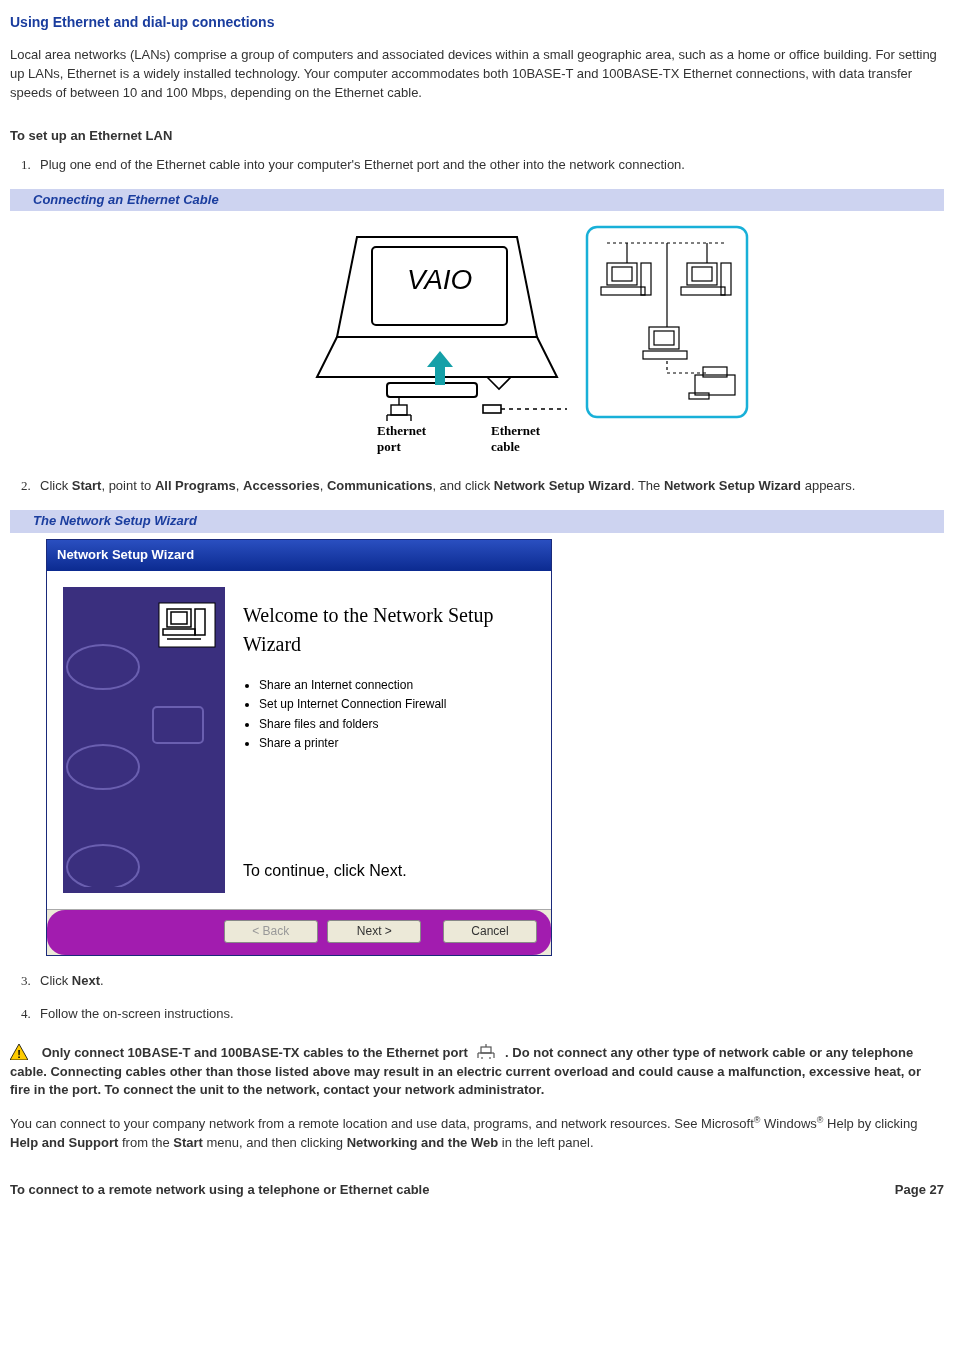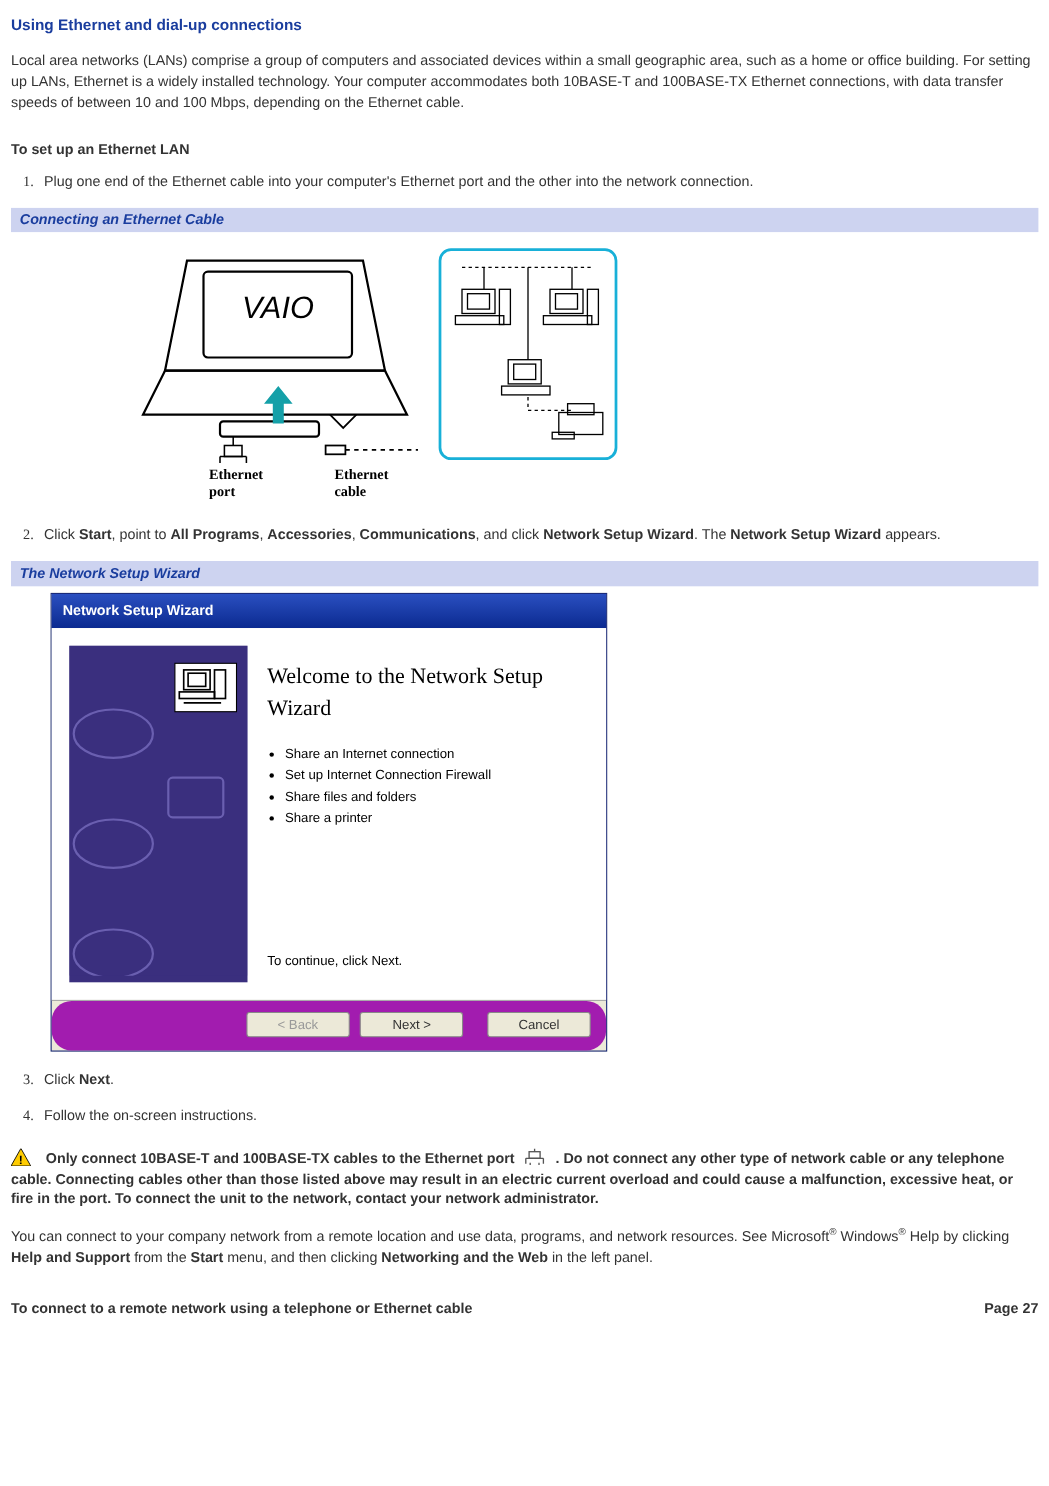--- a/index.html
+++ b/index.html
@@ -34,26 +34,26 @@
   }
   ol.steps > li::marker {
     font-family: "Times New Roman", serif;
     font-size: 13px;
   }
   .caption-bar {
     background: #cdd3f0;
     color: #1a3d9e;
     font-weight: bold;
     font-style: italic;
-    padding: 2px 8px;
+    padding: 2px 23px;
     margin: 4px 0 6px 0;
     font-size: 13px;
   }
   .fig {
-    text-align: left;
+    text-align: center;
     margin: 0 0 14px 0;
   }
   .fig-inner {
     display: inline-block;
     margin-left: 90px;
   }
   .wizard-wrap {
     margin: 0 0 16px 36px;
   }
   
@@ -96,21 +96,21 @@
     font-family: "Times New Roman", serif;
     font-size: 20px;
     margin: 0 0 12px 0;
     font-weight: normal;
   }
   .wizard-content ul {
     margin: 6px 0 0 16px;
     padding: 0;
   }
   .wizard-content li { margin-bottom: 2px; }
-  .wizard-cont { margin-top:auto; font-size:12px; }
+  .wizard-cont { margin-top:auto; font-size:16px; }
   .wizard-sep { border-top:1px solid #aaa; }
   .wizard-buttons {
     background: #a21caf;
     padding: 10px 14px 12px 14px;
     text-align: right;
     border-radius: 18px;
   }
   .wizard-btn {
     display: inline-block;
     min-width: 72px;

